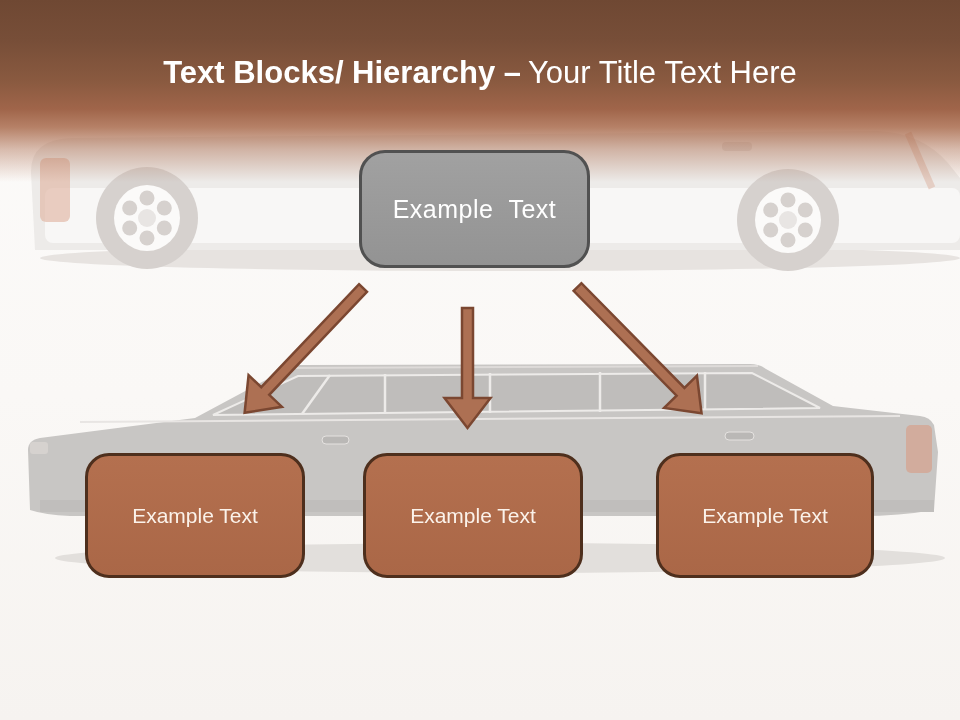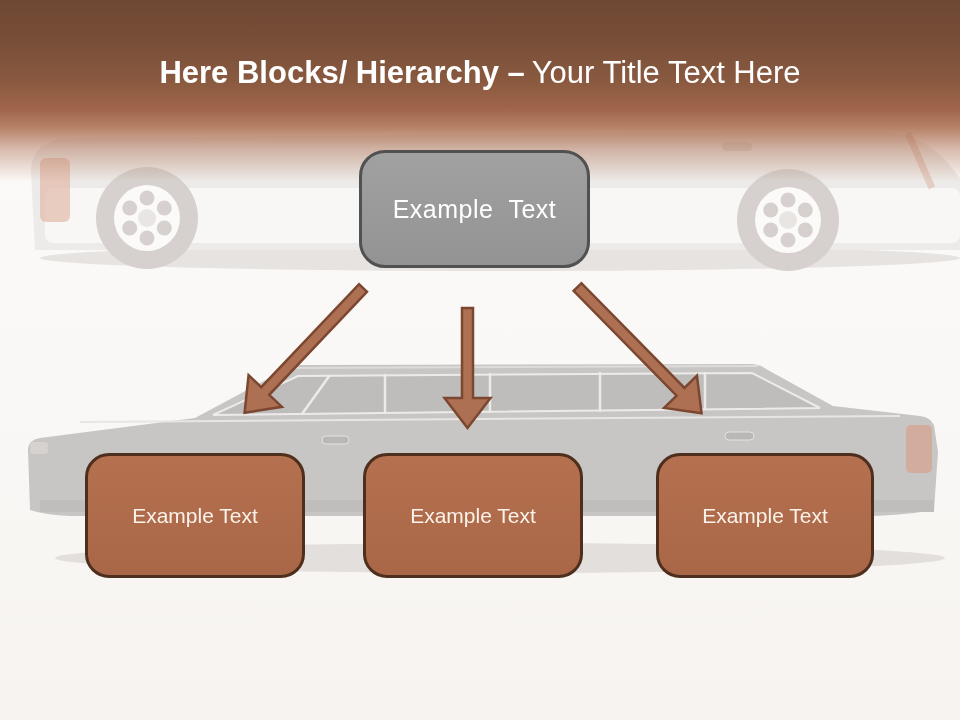--- a/index.html
+++ b/index.html
@@ -86,21 +86,21 @@
     <path d="M80 72 L900 66" stroke="#e8e5e3" stroke-width="2" fill="none"></path>
     <rect x="322" y="86" width="27" height="8" rx="4" fill="#bab8b6" stroke="#e5e2e0" stroke-width="1"></rect>
     <rect x="725" y="82" width="29" height="8" rx="4" fill="#bab8b6" stroke="#e5e2e0" stroke-width="1"></rect>
     <rect x="906" y="75" width="26" height="48" rx="5" fill="#d4a593" opacity="0.8"></rect>
     <rect x="30" y="92" width="18" height="12" rx="3" fill="#d6d2cf"></rect>
     <rect x="40" y="150" width="894" height="12" fill="#c0bebc"></rect>
   </svg>
 
   <div class="header"></div>
   <div class="title">
-    <span class="bold">Here Blocks/ Hierarchy –</span><span class="reg">Your Title Text Here</span>
+    <span class="bold">Text Blocks/ Hierarchy –</span><span class="reg">Your Title Text Here</span>
   </div>
 
   <svg class="arrows" viewBox="0 0 960 720">
     <g fill="#ad7053" stroke="#7b4731" stroke-width="2.5" stroke-linejoin="miter">
       <path transform="translate(363,288) rotate(43.5)" d="M-5.5 0 H5.5 V142 H23 L0 172 L-23 142 H-5.5 Z"></path>
       <path transform="translate(467.5,308)" d="M-5.5 0 H5.5 V90 H23 L0 120 L-23 90 H-5.5 Z"></path>
       <path transform="translate(577.5,287) rotate(-44.5)" d="M-5.5 0 H5.5 V147 H23 L0 177 L-23 147 H-5.5 Z"></path>
     </g>
   </svg>
 

